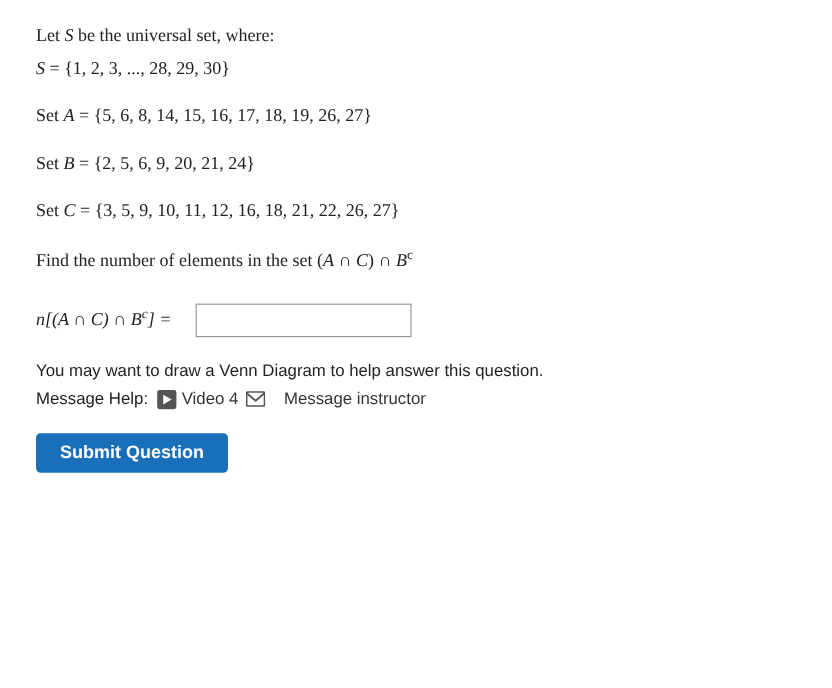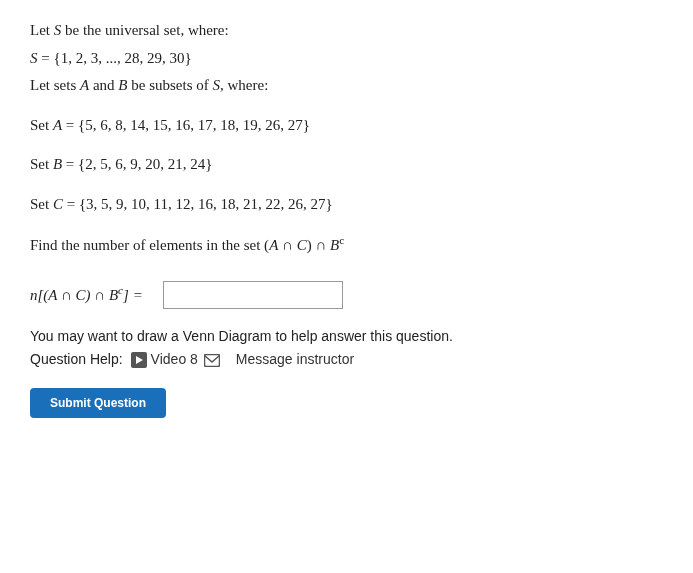--- a/index.html
+++ b/index.html
@@ -91,21 +91,21 @@
       gap: 16px;
       color: #333;
       text-decoration: none;
       cursor: pointer;
     }
     .submit-btn {
       background: #1a6fba;
       color: #fff;
       border: none;
       padding: 8px 20px;
-      font-size: 12px;
+      font-size: 15px;
       font-family: Arial, sans-serif;
       border-radius: 4px;
       cursor: pointer;
       font-weight: bold;
     }
     sup {
       font-size: 0.75em;
       vertical-align: super;
     }
     .italic { font-style: italic; }
@@ -115,23 +115,20 @@
 
 <div class="container">
 
   
   <div class="block">
     <div class="line">
       Let <span class="italic">S</span> be the universal set, where:
     </div>
     <div class="line">
       <span class="italic">S</span> = {1, 2, 3, ..., 28, 29, 30}
-    </div>
-    <div class="line">
-      Let sets <span class="italic">A</span> and <span class="italic">B</span> be subsets of <span class="italic">S</span>, where:
     </div>
   </div>
 
   
   <div class="set-line">
     Set <span class="italic">A</span> = {5, 6, 8, 14, 15, 16, 17, 18, 19, 26, 27}
   </div>
 
   
   <div class="set-line">
@@ -154,24 +151,24 @@
       <span class="italic">n</span>[(<span class="italic">A</span> ∩ <span class="italic">C</span>) ∩ <span class="italic">B</span><sup>c</sup>] =
     </span>
     <input type="text" class="answer-input" placeholder="" style="">
   </div>
 
   
   <div class="hint-line">You may want to draw a Venn Diagram to help answer this question.</div>
 
   
   <div class="help-line">
-    <span class="help-label">Question Help:</span>
+    <span class="help-label">Message Help:</span>
     <a class="video-link" href="#">
       <span class="video-icon"></span>
-      <span>Video 8</span>
+      <span>Video 4</span>
     </a>
     <a class="msg-link" href="#">
       <svg width="16" height="13" viewBox="0 0 16 13" style="vertical-align:middle;">
         <rect x="0.5" y="0.5" width="15" height="12" rx="1.5" fill="none" stroke="#555" stroke-width="1.5"></rect>
         <polyline points="0.5,1.5 8,8 15.5,1.5" fill="none" stroke="#555" stroke-width="1.5"></polyline>
       </svg>
       <span>Message instructor</span>
     </a>
   </div>
 

